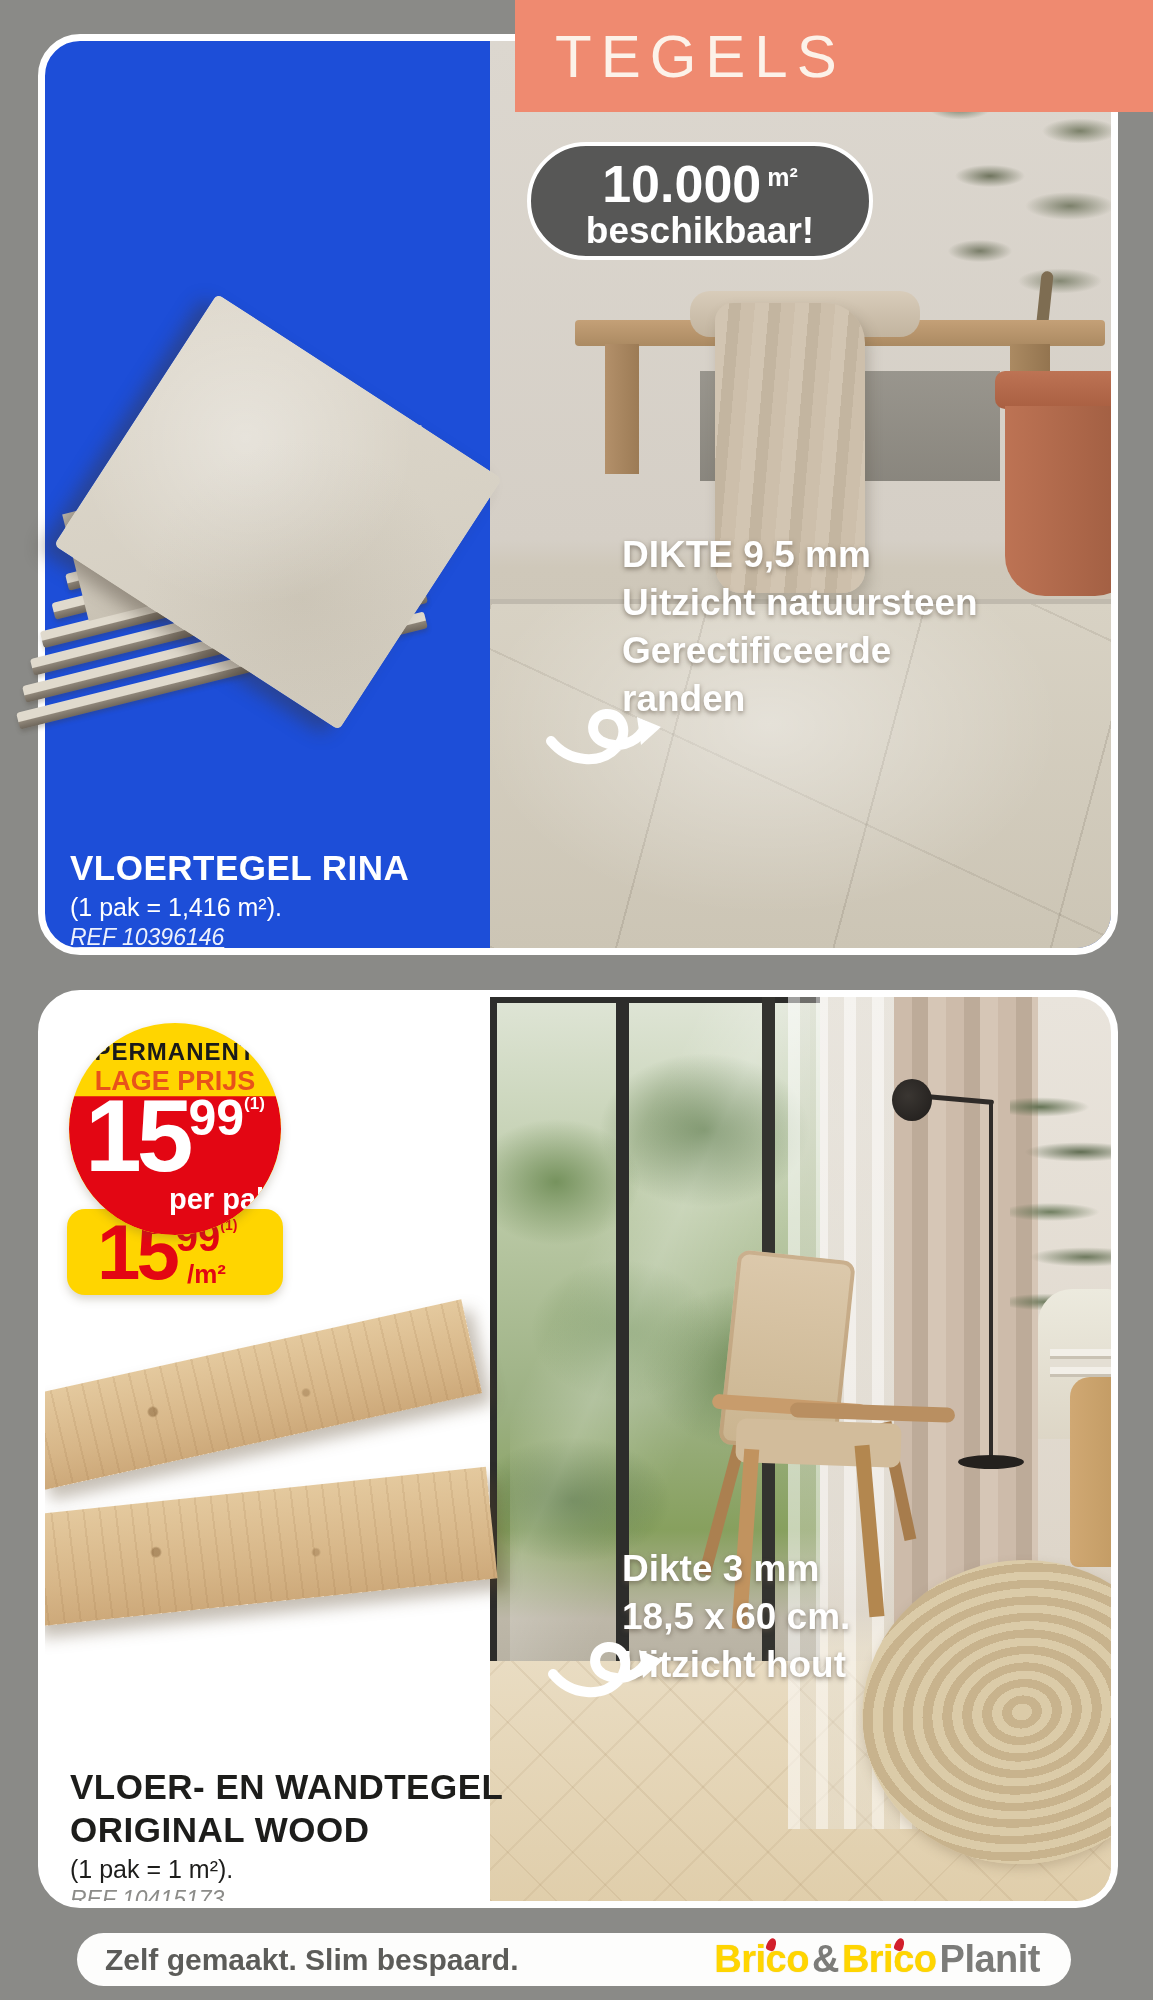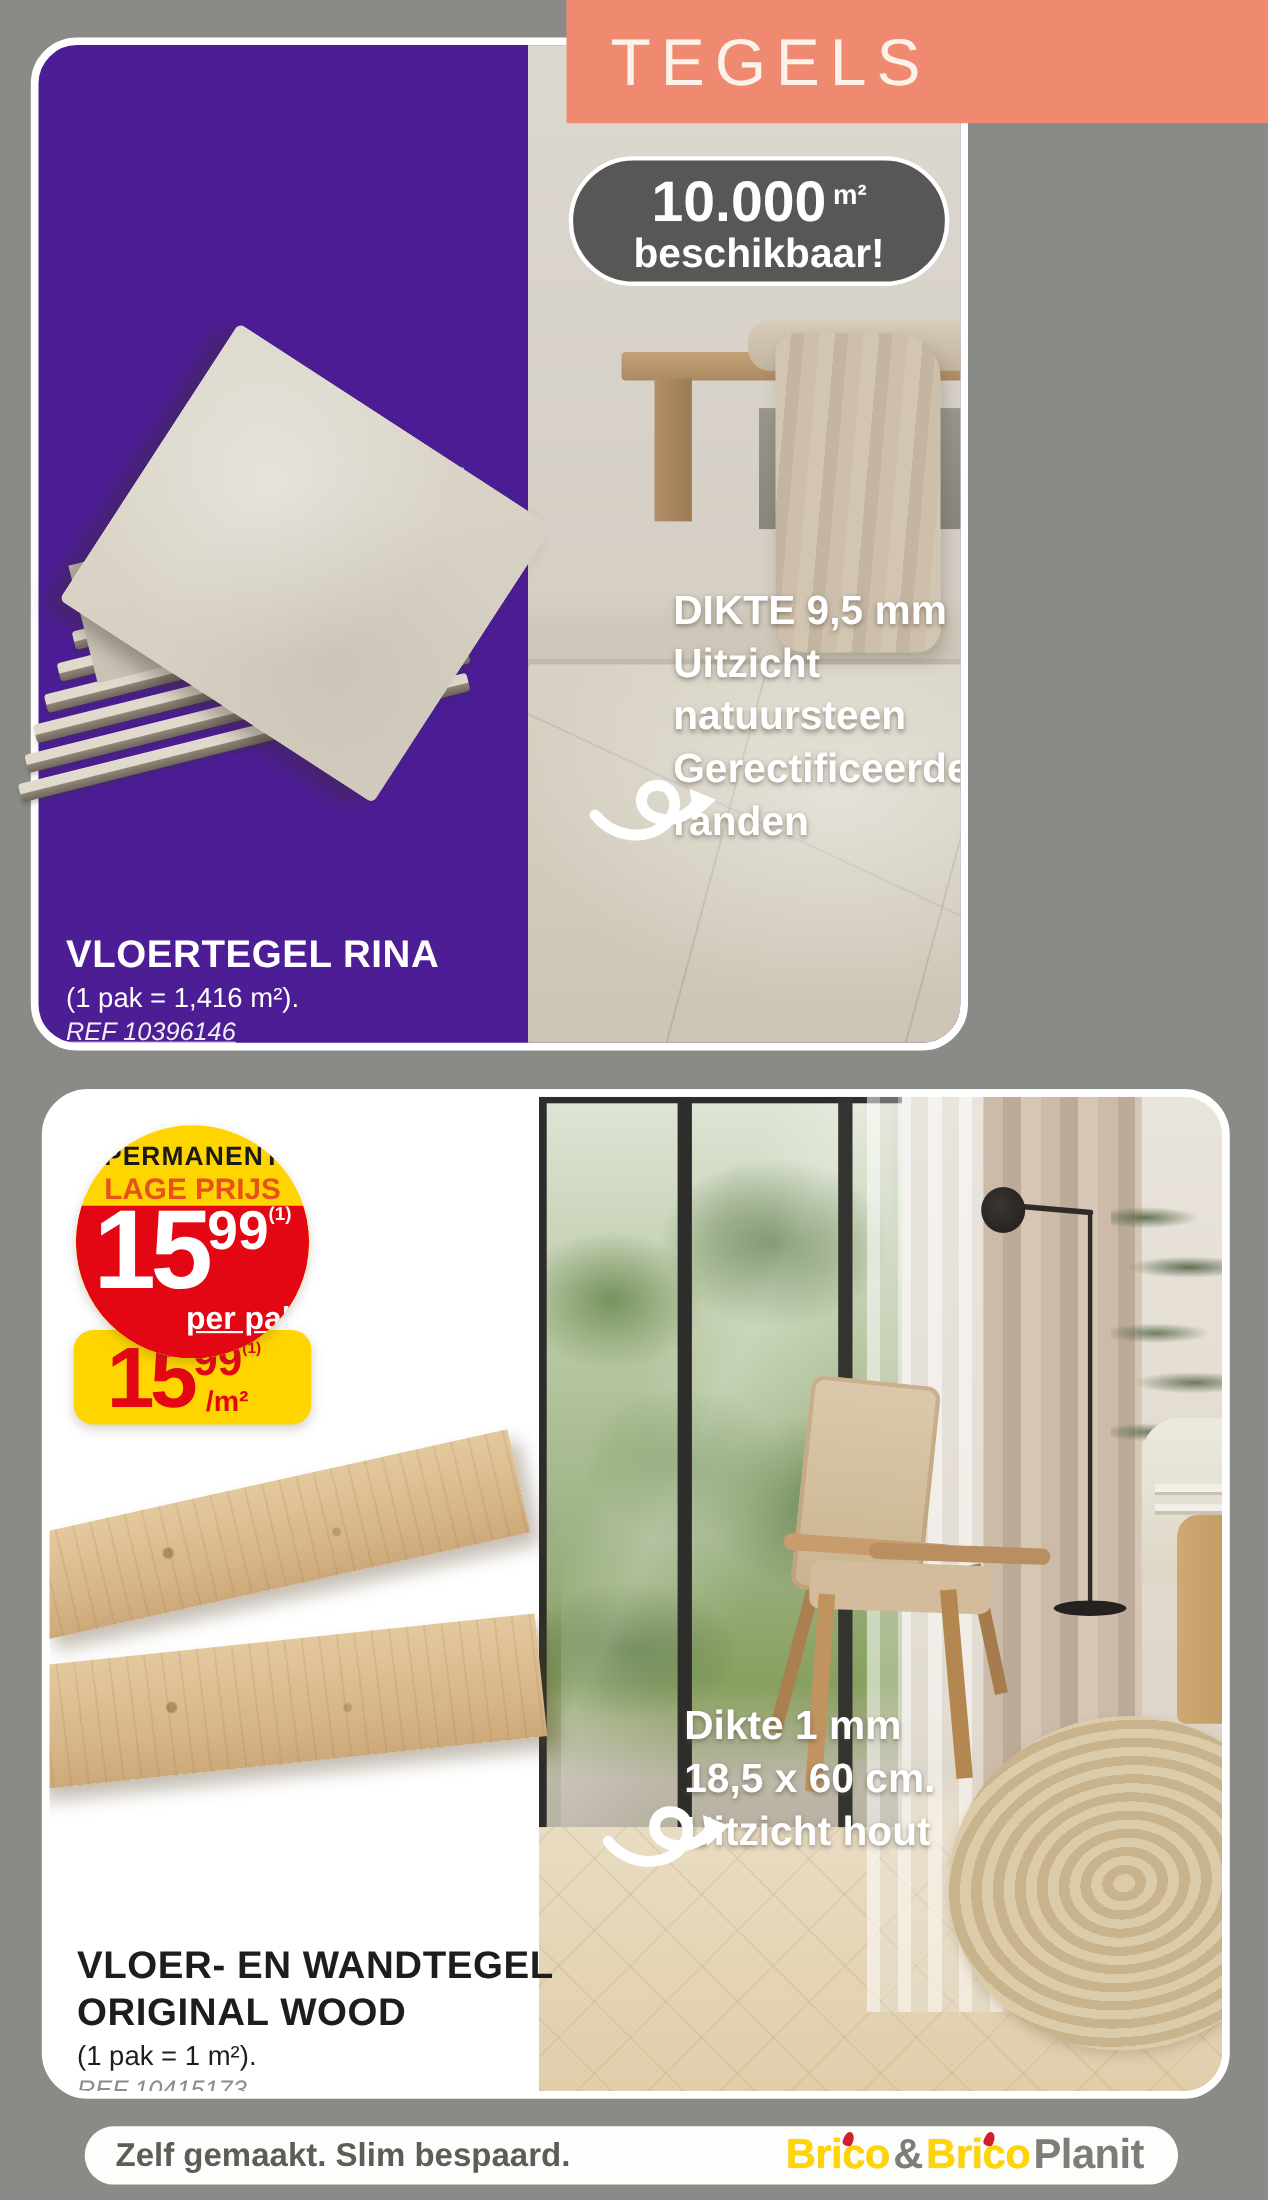--- a/index.html
+++ b/index.html
@@ -6,21 +6,21 @@
   body{font-family:"Liberation Sans",sans-serif;}
   #page{position:relative;width:1153px;height:2000px;background:#8a8a87;overflow:hidden;}
 
   
   .band{position:absolute;left:515px;top:0;width:638px;height:112px;background:#ef8a70;z-index:20;
         display:flex;align-items:center;padding-left:40px;box-sizing:border-box;}
   .band-title{font-size:60px;font-weight:400;color:#fcf2e9;letter-spacing:9px;}
 
   
   .card{position:absolute;border:7px solid #ffffff;border-radius:42px;overflow:hidden;box-sizing:border-box;}
-  #card1{left:28px;top:34px;width:852px;height:921px;background:#4c1d95;}
+  #card1{left:38px;top:34px;width:1080px;height:921px;background:#1d4ed8;}
   #card2{left:38px;top:990px;width:1080px;height:918px;background:#ffffff;}
 
   
   .photo1{position:absolute;left:445px;top:0;width:621px;height:907px;overflow:hidden;
           background:linear-gradient(180deg,#dcd7cf 0%,#d5cfc6 55%,#cfc8ba 58%,#c9c2b2 100%);}
   .p1-floor{position:absolute;left:0;bottom:0;width:100%;height:345px;
     background:
       radial-gradient(ellipse at 45% 35%, rgba(255,255,255,.4), transparent 60%),
       repeating-linear-gradient(105deg, rgba(120,110,95,.20) 0 2px, transparent 2px 210px),
       repeating-linear-gradient(25deg, rgba(120,110,95,.15) 0 2px, transparent 2px 270px),
@@ -101,21 +101,21 @@
   .badge-red{position:absolute;left:0;top:0;width:212px;height:212px;border-radius:50%;background:#e30613;
       clip-path:inset(34.5% 0 0 0);}
   .badge-l1{position:absolute;left:0;top:15px;width:100%;text-align:center;font-size:24px;font-weight:bold;
       color:#1a1a1a;letter-spacing:1px;}
   .badge-l2{position:absolute;left:0;top:43px;width:100%;text-align:center;font-size:27px;font-weight:bold;color:#e8521a;}
   .price1{position:absolute;left:16px;top:62px;display:flex;color:#ffffff;}
   .p-int1{font-size:102px;font-weight:bold;line-height:1;letter-spacing:-5px;}
   .p-supwrap1{display:flex;margin-top:8px;}
   .p-sup1{font-size:50px;font-weight:bold;line-height:1;}
   .p-note1{font-size:17px;font-weight:bold;line-height:1;margin-top:2px;}
-  .p-unit1{position:absolute;left:100px;top:160px;font-size:29px;font-weight:bold;color:#ffffff;text-decoration:underline;}
+  .p-unit1{position:absolute;left:100px;top:160px;font-size:29px;font-weight:bold;color:#ffffff;}
   .badge-rect{position:absolute;left:22px;top:212px;width:216px;height:86px;border-radius:18px;background:#ffd500;z-index:7;
       box-shadow:0 4px 10px rgba(90,80,50,.25);}
   .price2{position:absolute;left:30px;top:4px;display:flex;color:#e30613;}
   .p-int2{font-size:78px;font-weight:bold;line-height:1;letter-spacing:-4px;}
   .p-supwrap2{display:flex;margin-top:4px;}
   .p-sup2{font-size:40px;font-weight:bold;line-height:1;}
   .p-note2{font-size:14px;font-weight:bold;line-height:1;margin-top:1px;}
   .p-unit2{position:absolute;left:120px;top:50px;font-size:26px;font-weight:bold;color:#e30613;}
 
   
@@ -314,21 +314,21 @@
         <div class="p-int2">15</div>
         <div class="p-supwrap2">
           <div class="p-sup2">99</div>
           <div class="p-note2">(1)</div>
         </div>
       </div>
       <div class="p-unit2">/m²</div>
     </div>
 
     <div class="specs" id="specs2">
-      <div>Dikte 1 mm</div>
+      <div>Dikte 3 mm</div>
       <div>18,5 x 60 cm.</div>
       <div>Uitzicht hout</div>
     </div>
 
     <div class="arrow" id="arrow2">
       <svg width="120" height="80" viewBox="0 0 120 80">
         <path d="M8 52 C 26 74, 58 76, 74 58 C 86 44, 80 24, 63 25 C 49 26, 45 44, 58 52 C 74 61, 92 54, 100 42" fill="none" stroke="#ffffff" stroke-width="10" stroke-linecap="round"></path>
         <polygon points="94,28 118,38 98,56" fill="#ffffff"></polygon>
       </svg>
     </div>

